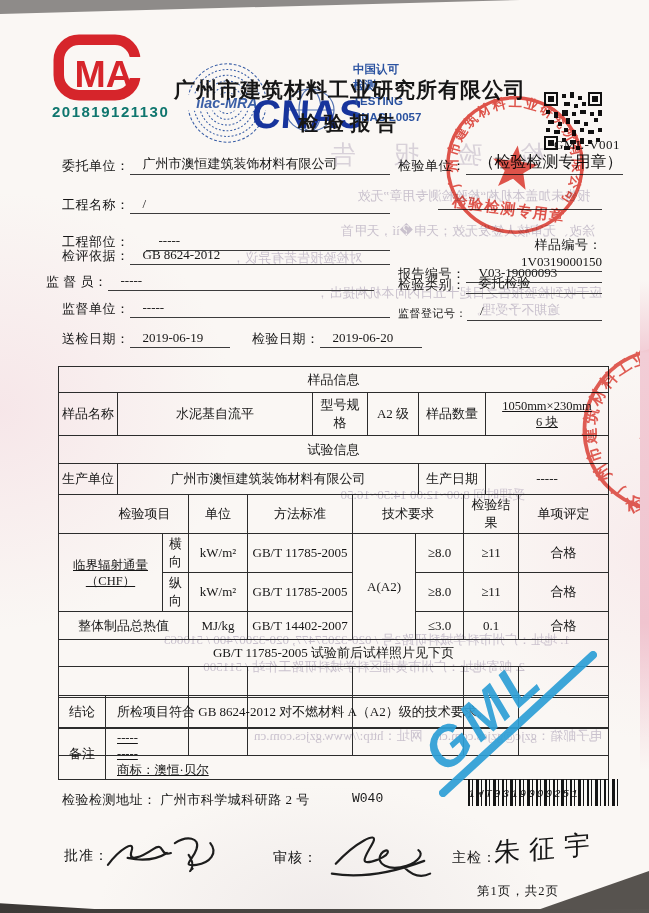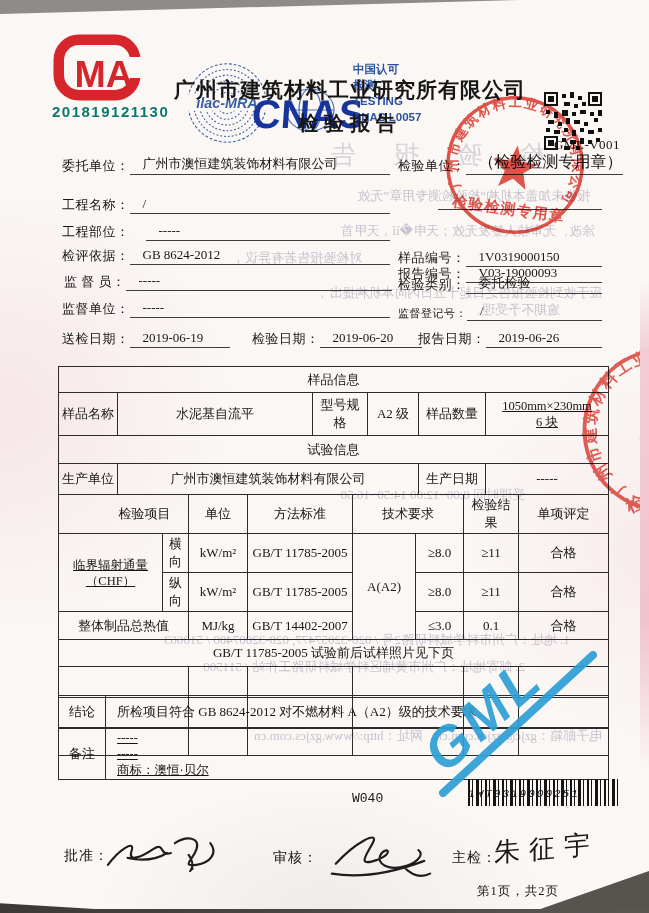--- a/index.html
+++ b/index.html
@@ -187,60 +187,56 @@
   </svg>
 
   <div class="f" style="left:62px;top:155px;width:328px;">
     <span class="lbl">委托单位：</span>
     <span class="val">广州市澳恒建筑装饰材料有限公司</span>
   </div>
   <div class="f" style="left:62px;top:185px;width:328px;margin-top:9px;">
     <span class="lbl">工程名称：</span>
     <span class="val">/</span>
   </div>
-  <div class="f" style="left:62px;top:221px;width:328px;gap:16px;">
+  <div class="f" style="left:62px;top:231px;width:328px;gap:16px;">
     <span class="lbl">工程部位：</span>
     <span class="val">-----</span>
   </div>
   <div class="f" style="left:62px;top:245px;width:328px;">
     <span class="lbl">检评依据：</span>
     <span class="val">GB 8624-2012</span>
   </div>
-  <div class="f" style="left:64px;top:271px;width:328px;">
+  <div class="f" style="left:46px;top:271px;width:328px;">
     <span class="lbl">监 督 员：</span>
     <span class="val">-----</span>
   </div>
   <div class="f" style="left:62px;top:298px;width:328px;">
     <span class="lbl">监督单位：</span>
     <span class="val">-----</span>
   </div>
 
   <div class="f" style="left:62px;top:328px;width:168px;">
     <span class="lbl">送检日期：</span>
     <span class="val">2019-06-19</span>
   </div>
   <div class="f" style="left:252px;top:328px;width:170px;">
     <span class="lbl">检验日期：</span>
     <span class="val">2019-06-20</span>
-  </div>
-  <div class="f" style="left:418px;top:328px;width:184px;">
-    <span class="lbl">报告日期：</span>
-    <span class="val">2019-06-26</span>
   </div>
 
   <div class="f" style="left:398px;top:155px;width:204px;">
     <span class="lbl">检验单位：</span>
     <span class="val" style="font-size:16px;margin-top:32px;">（检验检测专用章）</span>
   </div>
   <div class="bareline" style="left:438px;top:209px;width:164px;"></div>
   <div class="f" style="left:398px;top:220px;width:204px;margin-top:43px;">
     <span class="lbl">报告编号：</span>
     <span class="val">V03-19000093</span>
   </div>
-  <div class="f" style="left:398px;top:247px;width:204px;">
+  <div class="f" style="left:398px;top:236px;width:204px;flex-direction:column;">
     <span class="lbl">样品编号：</span>
     <span class="val">1V0319000150</span>
   </div>
   <div class="f" style="left:398px;top:274px;width:204px;">
     <span class="lbl">检验类别：</span>
     <span class="val">委托检验</span>
   </div>
   <div class="f" style="left:398px;top:301px;width:204px;">
     <span class="lbl sm">监督登记号：</span>
     <span class="val">/</span>
@@ -384,20 +380,24 @@
       </tr>
     </tbody>
       </table>
   </div>
 
   <svg class="wm" style="left:393px;top:593px;" width="235" height="215" viewBox="0 0 235 215">
     <line x1="50" y1="200" x2="200" y2="62" stroke="#2d9fd6" stroke-width="8" stroke-linecap="round" opacity=".92"></line>
     <text transform="translate(52,182) rotate(-42)" font-size="56" font-weight="bold" font-style="italic" letter-spacing="4" fill="#2d9fd6" opacity=".92" font-family="Liberation Sans,sans-serif">GML</text>
   </svg>
 
+  <div class="abs addr">
+    <span>检验检测地址：</span>
+    <span>广州市科学城科研路 2 号</span>
+  </div>
   <div class="abs w040">W040</div>
   <div class="abs bars"></div>
   <div class="abs barnum">1WT0319000251</div>
 
   <div class="abs siglbl" style="left:64px;top:847px;">批准：</div>
   <svg class="abs" style="left:102px;top:827px;z-index:2;" width="128" height="52" viewBox="0 0 130 52">
     <path d="M6 38 C18 22, 34 12, 30 24 C26 36, 40 30, 52 22 C64 14, 58 30, 70 26 M26 31 C44 35, 58 31, 66 26 M74 16 C86 8, 100 10, 96 22 C92 34, 80 40, 96 38 C110 36, 118 26, 110 16 M88 28 C98 42, 84 48, 92 42" stroke="#1d1d1d" stroke-width="2.2" fill="none" stroke-linecap="round"></path>
   </svg>
 
   <div class="abs siglbl" style="left:273px;top:849px;">审核：</div>

